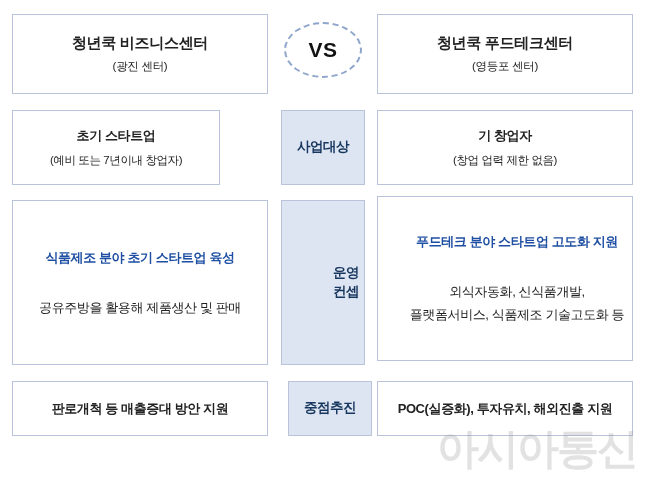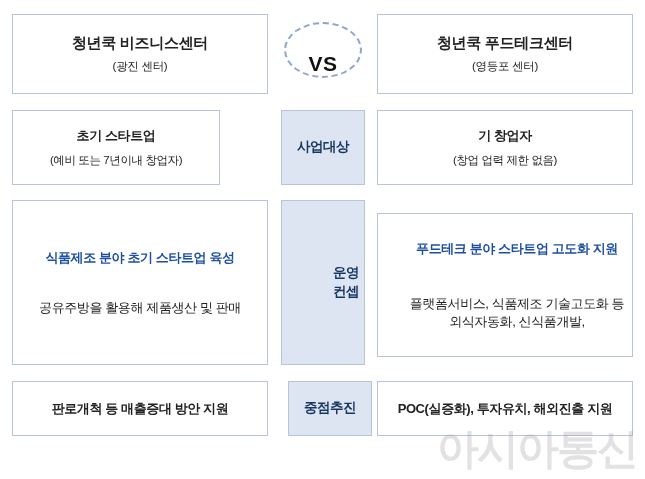--- a/index.html
+++ b/index.html
@@ -81,41 +81,41 @@
   
   #vs-badge {
     position: absolute;
     left: 284px;
     top: 22px;
     width: 78px;
     height: 56px;
     border: 2px dashed #8fa6cc;
     border-radius: 50%;
     display: flex;
-    align-items: flex-end;
+    align-items: center;
     justify-content: center;
     background: #ffffff;
     box-sizing: border-box;
   }
   #vs-badge .vs-text {
     font-size: 21px;
     font-weight: bold;
     color: #111111;
     letter-spacing: 0.5px;
   }
 
   
   #r1-left   { left: 12px;  top: 110px; width: 208px; height: 75px; }
   #r1-center { left: 281px; top: 110px; width: 84px;  height: 75px; }
   #r1-right  { left: 377px; top: 110px; width: 256px; height: 75px; }
 
   
   #r2-left   { left: 12px;  top: 200px; width: 256px; height: 165px; }
   #r2-center { left: 281px; top: 200px; width: 84px;  height: 165px; padding-left: 46px; }
-  #r2-right  { left: 377px; top: 213px; width: 256px; height: 144px; padding-left: 24px; }
+  #r2-right  { left: 377px; top: 196px; width: 256px; height: 165px; padding-left: 24px; }
 
   
   #r3-left   { left: 12px;  top: 381px; width: 256px; height: 55px; }
   #r3-center { left: 288px; top: 381px; width: 84px;  height: 55px; }
   #r3-right  { left: 377px; top: 381px; width: 256px; height: 55px; }
 
   
   #watermark {
     position: absolute;
     right: 8px;
@@ -170,22 +170,22 @@
   </div>
 
   <div class="card center" id="r2-center">
     <div class="label">운영컨셉</div>
   </div>
 
   <div class="card" id="r2-right">
     <div class="line blue">푸드테크 분야 스타트업 고도화 지원</div>
     <div class="gap"></div>
     <div class="gap"></div>
+    <div class="line">외식자동화, 신식품개발,</div>
     <div class="line" style="margin-top:6px;">플랫폼서비스, 식품제조 기술고도화 등</div>
-    <div class="line">외식자동화, 신식품개발,</div>
   </div>
 
   <div class="card" id="r3-left">
     <div class="line bold">판로개척 등 매출증대 방안 지원</div>
   </div>
 
   <div class="card center" id="r3-center">
     <div class="label">중점추진</div>
   </div>
 

